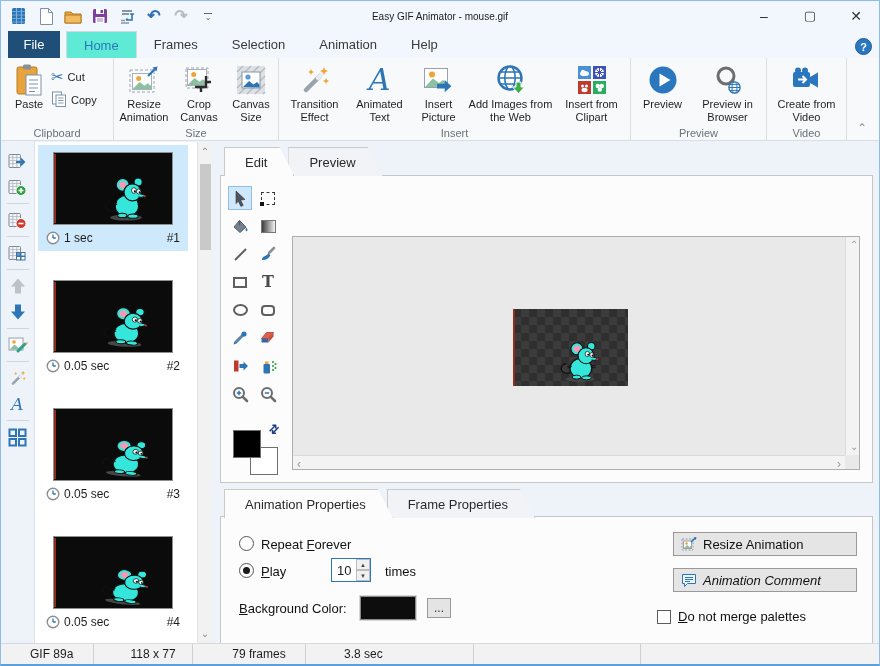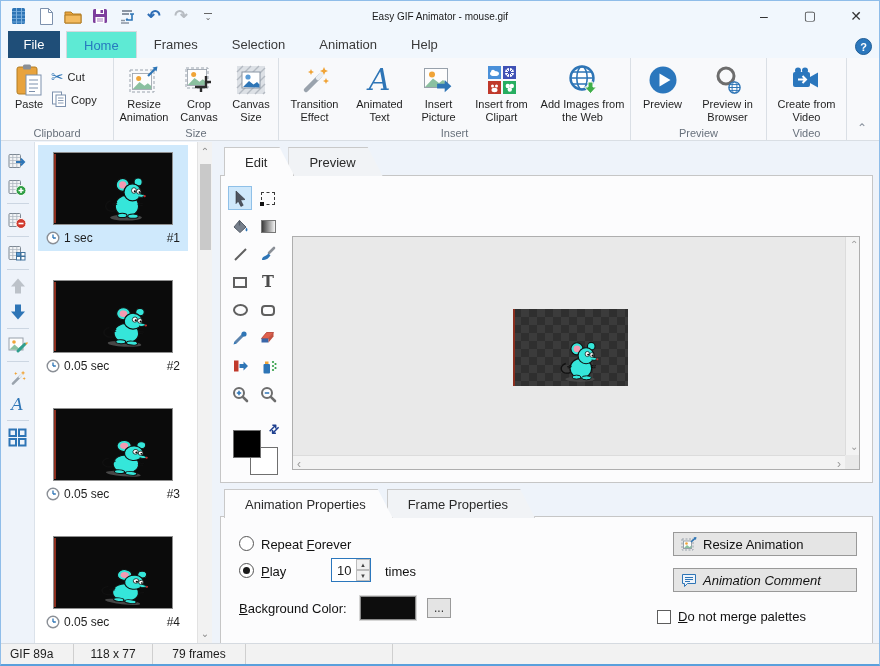--- a/index.html
+++ b/index.html
@@ -104,21 +104,21 @@
   .spinner{position:absolute;left:110px;top:41px;width:40px;height:24px;border:1px solid #2b77bd;background:#fff;display:flex;}
   .spin-val{flex:1;display:flex;align-items:center;padding-left:5px;font-size:13px;}
   .spin-btns{width:14px;display:flex;flex-direction:column;}
   .spin-btn{flex:1;display:flex;align-items:center;justify-content:center;font-size:6px;color:#444;background:#f0f0f0;border:1px solid #bcbcbc;}
   .bg-swatch{position:absolute;left:139px;top:79px;width:56px;height:24px;background:#0d0d0d;border:1px solid #8a8a8a;outline:1px solid #d6d6d6;}
   .dots-btn{position:absolute;left:206px;top:81px;width:24px;height:20px;background:#e4e4e4;border:1px solid #9a9a9a;display:flex;align-items:center;justify-content:center;font-size:12px;color:#333;}
   .pbtn{position:absolute;left:452px;width:184px;height:24px;background:#e5e5e5;border:1px solid #999;display:flex;align-items:center;padding-left:7px;gap:6px;font-size:13px;color:#111;}
   .checkbox{position:absolute;left:436px;top:93px;width:14px;height:14px;border:1px solid #5d5d5d;background:#fff;}
   
   .statusbar{position:absolute;left:0;right:0;bottom:0;height:21px;background:#f2f2f2;border-top:1px solid #d5dae0;display:flex;align-items:stretch;font-size:12px;color:#1d1d1d;}
-  .scell{display:flex;align-items:center;border-right:1px solid #cfcfcf;}
+  .scell{display:flex;align-items:center;border-right:1px solid #cfcfcf;margin-left:20px;}
   .scell.c0{width:73px;padding-left:9px;}
   .scell.c1{width:79px;justify-content:center;}
   .scell.c2{width:93px;justify-content:center;}
   .scell.c3{width:148px;padding-left:18px;}
   .scell.c4{width:147px;} .scell.c5{flex:1;border-right:none;}
 </style>
 </head>
 <body>
 
 <svg width="0" height="0" style="position:absolute">
@@ -318,20 +318,31 @@
       </div>
       <div class="bigbtn" style="width:52px;">
         <span class="bicon">
           <svg width="34" height="32" viewBox="0 0 34 32">
             <use href="#sym-pic" x="2" y="4" width="24" height="20"></use>
             <path d="M18 25 h8 v-4 l7 6.5 -7 6.5 v-4 h-8 z" fill="#2e75b6" transform="translate(-2,-4) scale(0.95)"></path>
           </svg>
         </span>
         <span class="lbl">Insert Picture</span>
       </div>
+      <div class="bigbtn" style="width:88px;">
+        <span class="bicon">
+          <svg width="34" height="32" viewBox="0 0 34 32">
+            <circle cx="16" cy="14" r="11.5" fill="#fff" stroke="#2e75b6" stroke-width="2.4"></circle>
+            <ellipse cx="16" cy="14" rx="5.2" ry="11.5" fill="none" stroke="#2e75b6" stroke-width="1.6"></ellipse>
+            <path d="M4.5 14 h23 M6.5 8 h19 M6.5 20 h19" stroke="#2e75b6" stroke-width="1.6" fill="none"></path>
+            <path d="M22 18 h5 v5 h3.5 l-6 6.5 -6 -6.5 h3.5 z" fill="#3fae49" stroke="#fff" stroke-width="1"></path>
+          </svg>
+        </span>
+        <span class="lbl">Add Images from the Web</span>
+      </div>
       <div class="bigbtn" style="width:70px;">
         <span class="bicon">
           <svg width="30" height="30" viewBox="0 0 30 30">
             <rect x="1" y="1" width="13" height="13" fill="#4a90d9"></rect>
             <ellipse cx="7.5" cy="8.5" rx="4.5" ry="2.6" fill="#fff"></ellipse>
               <circle cx="6" cy="6.8" r="2" fill="#fff"></circle>
             <rect x="16" y="1" width="13" height="13" fill="#3f51b5"></rect>
             <circle cx="22.5" cy="7.5" r="4.5" fill="#fff"></circle>
               <path d="M22.5 3 v9 M18 7.5 h9 M19.4 4.4 l6.2 6.2 M25.6 4.4 l-6.2 6.2" stroke="#3f51b5" stroke-width="1"></path>
             <rect x="1" y="16" width="13" height="13" fill="#c0392b"></rect>
@@ -339,31 +350,20 @@
               <circle cx="9.5" cy="21" r="1.5" fill="#fff"></circle>
               <ellipse cx="7.5" cy="25" rx="3" ry="2.2" fill="#fff"></ellipse>
             <rect x="16" y="16" width="13" height="13" fill="#27ae60"></rect>
             <circle cx="20.8" cy="21" r="2.2" fill="#fff"></circle>
               <circle cx="24.8" cy="21" r="2.2" fill="#fff"></circle>
               <circle cx="22.8" cy="24.6" r="2.2" fill="#fff"></circle>
           </svg>
         </span>
         <span class="lbl">Insert from Clipart</span>
       </div>
-      <div class="bigbtn" style="width:88px;">
-        <span class="bicon">
-          <svg width="34" height="32" viewBox="0 0 34 32">
-            <circle cx="16" cy="14" r="11.5" fill="#fff" stroke="#2e75b6" stroke-width="2.4"></circle>
-            <ellipse cx="16" cy="14" rx="5.2" ry="11.5" fill="none" stroke="#2e75b6" stroke-width="1.6"></ellipse>
-            <path d="M4.5 14 h23 M6.5 8 h19 M6.5 20 h19" stroke="#2e75b6" stroke-width="1.6" fill="none"></path>
-            <path d="M22 18 h5 v5 h3.5 l-6 6.5 -6 -6.5 h3.5 z" fill="#3fae49" stroke="#fff" stroke-width="1"></path>
-          </svg>
-        </span>
-        <span class="lbl">Add Images from the Web</span>
-      </div>
       <div class="rgroup-label">Insert</div>
     </div>
 
     <div class="rgroup" style="width:136px;justify-content:center;gap:2px;">
       <div class="bigbtn" style="width:56px;">
         <span class="bicon">
           <svg width="30" height="30" viewBox="0 0 30 30">
             <circle cx="15" cy="15" r="13.5" fill="#2b77bd"></circle>
             <path d="M11.5 8.5 l11 6.5 -11 6.5 z" fill="#fff"></path>
           </svg>
@@ -710,17 +710,18 @@
       </div>
       <span class="checkbox"></span>
       <span class="plabel" style="left:457px;top:92px;"><span class="u">D</span><span>o not merge palettes</span></span>
     </div>
   </div>
 
   <div class="statusbar">
     <div class="scell c0">GIF 89a</div>
     <div class="scell c1">118 x 77</div>
     <div class="scell c2">79 frames</div>
+    <div class="scell c3">3.8 sec</div>
     <div class="scell c4"></div>
     <div class="scell c5"></div>
   </div>
 
 </div>
 
 </body></html>

